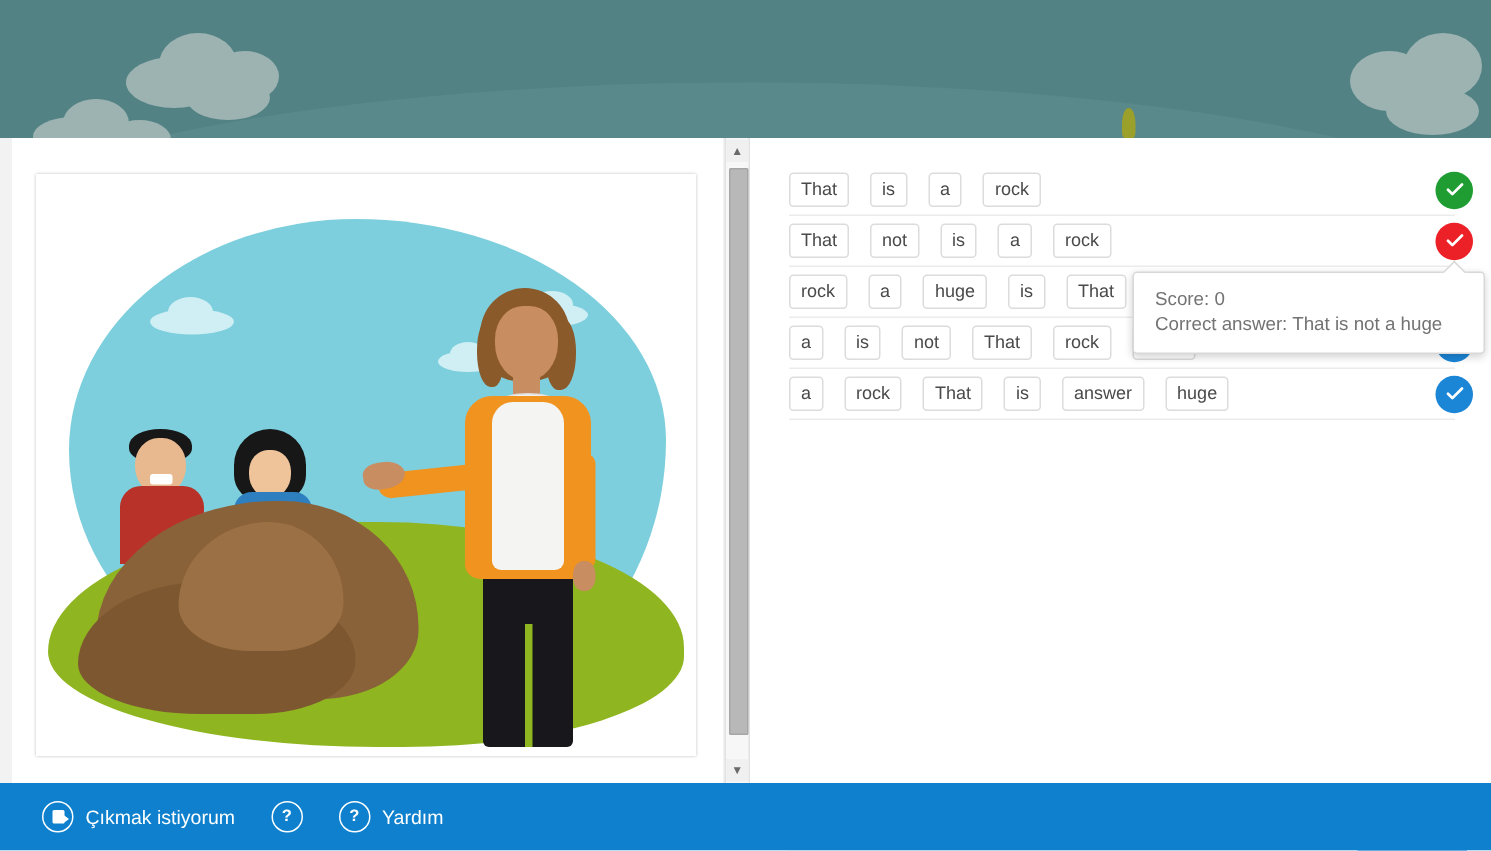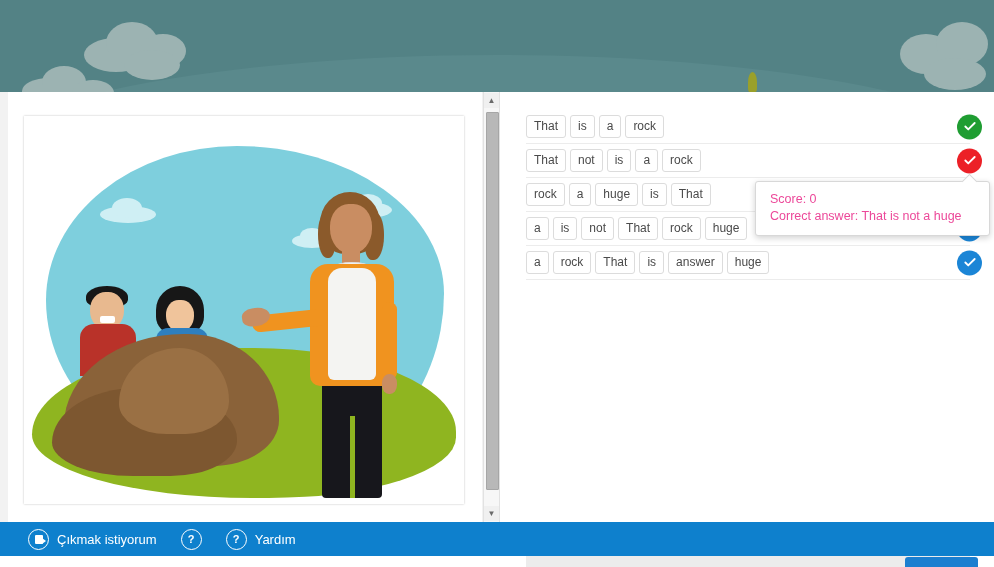--- a/index.html
+++ b/index.html
@@ -120,21 +120,21 @@
     background:#ffffff;
   }
   #answer-list{
     position:absolute;left:26px;top:18px;width:444px;
   }
   .answer-row{
     position:relative;display:flex;align-items:center;
     height:33px;border-bottom:1px solid #ececec;
     padding-right:46px;
   }
-  .tiles{display:flex;align-items:center;gap:4px;}
+  .tiles{display:flex;align-items:center;gap:14px;}
   .word-tile{
     border:1px solid #dcdcdc;background:#ffffff;
     border-radius:3px;
     font-size:12px;color:#4a4a4a;
     padding:3px 7px 4px 7px;line-height:14px;
     white-space:nowrap;
   }
   .status-badge{
     position:absolute;right:-12px;top:50%;transform:translateY(-50%);
     width:25px;height:25px;border-radius:50%;
@@ -147,21 +147,21 @@
 
   
   #score-tooltip{
     position:absolute;left:755px;top:181px;width:207px;
     background:#ffffff;border:1px solid #d8d8d8;border-radius:3px;
     box-shadow:0 2px 6px rgba(0,0,0,.18);
     padding:9px 12px 10px 14px;
     z-index:30;
   }
   #score-tooltip .tip-line{
-    font-size:12.5px;color:#ec4899;line-height:17px;white-space:nowrap;
+    font-size:12.5px;color:#737373;line-height:17px;white-space:nowrap;
   }
   #tooltip-arrow{
     position:absolute;right:14px;top:-6px;width:10px;height:10px;
     background:#ffffff;border-left:1px solid #d8d8d8;border-top:1px solid #d8d8d8;
     transform:rotate(45deg);
   }
 
   
   #action-bar{
     position:absolute;left:526px;top:461px;width:444px;height:38px;
@@ -172,21 +172,21 @@
   #finish-button{
     margin-right:-8px;
     background:#1b7fd0;color:#ffffff;border:none;
     font-family:"Liberation Sans", sans-serif;
     font-size:13px;padding:8px 16px;border-radius:3px;
     display:flex;align-items:center;gap:6px;cursor:pointer;
   }
 
   
   #bottom-bar{
-    position:absolute;left:0;top:522px;width:994px;height:34px;
+    position:absolute;left:0;top:522px;width:994px;height:45px;
     background:#0e80cd;
     display:flex;align-items:center;
   }
   .bottom-item{
     display:flex;align-items:center;gap:8px;
     color:#ffffff;font-size:13px;cursor:pointer;
     margin-left:24px;
   }
   .bottom-item:first-child{margin-left:28px;}
   .circle-icon{

